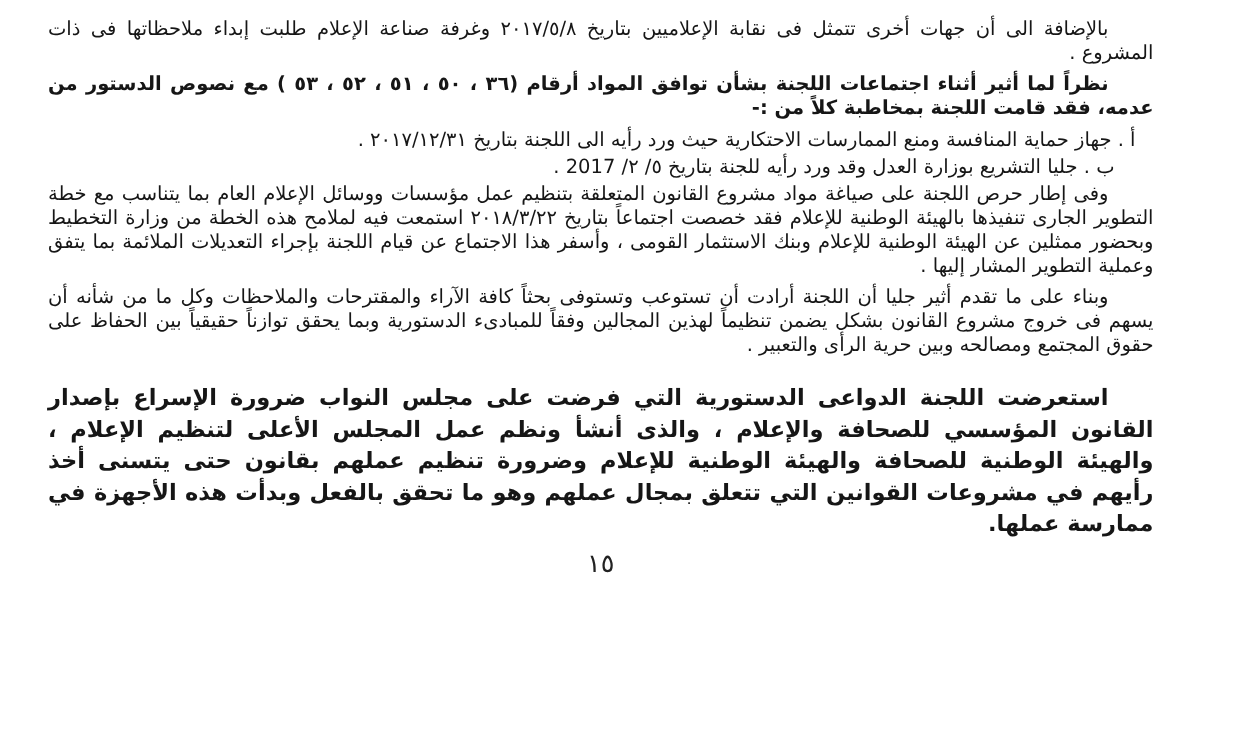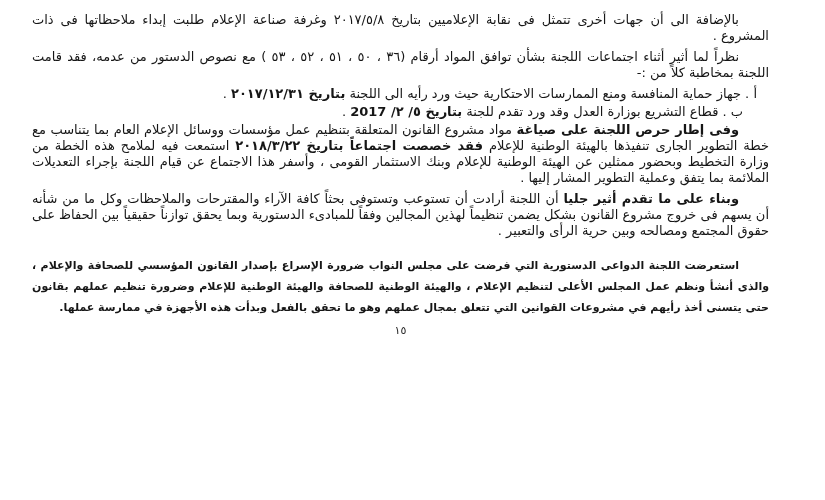--- a/index.html
+++ b/index.html
@@ -16,34 +16,34 @@
     padding: 12px 56px 0 32px;
     color: #161616;
   }
   .t1 {
     font-size: 13px;
     line-height: 16px;
     text-align: justify;
     margin: 0 0 5px 0;
   }
   .indent { text-indent: 30px; }
-  .b { font-weight: bold; }
-  .bold-par { font-weight: normal; }
+  .b { font-weight: normal; }
+  .bold-par { font-weight: bold; }
   .li { margin-right: 12px; margin-bottom: 2px; }
   .li-b { margin-right: 26px; }
   .t2 {
-    font-size: 11px;
+    font-size: 15px;
     line-height: 21px;
     font-weight: bold;
     text-align: justify;
     margin: 16px 0 6px 0;
   }
   .page-num {
     text-align: center;
-    font-size: 11px;
+    font-size: 17px;
     margin-top: 5px;
     color: #222222;
   }
 </style>
 </head>
 <body>
 
 <div class="page">
 
   <p class="t1 indent">
@@ -52,21 +52,21 @@
 
   <p class="t1 indent bold-par">
     <span>نظراً لما أثير أثناء اجتماعات اللجنة بشأن  توافق المواد أرقام (٣٦ ، ٥٠ ، ٥١ ، ٥٢ ، ٥٣ )  مع نصوص الدستور  من عدمه، فقد قامت اللجنة بمخاطبة كلاً من :-</span>
   </p>
 
   <div class="t1 li">
     <span>أ . جهاز حماية المنافسة ومنع الممارسات الاحتكارية حيث ورد رأيه الى اللجنة </span><span class="b">بتاريخ ٢٠١٧/١٢/٣١</span><span> .</span>
   </div>
 
   <div class="t1 li li-b">
-    <span>ب . قطاع التشريع بوزارة العدل وقد ورد تقدم للجنة  </span><span class="b">بتاريخ ٥/ ٢/ 2017</span><span> .</span>
+    <span>ب . جليا التشريع بوزارة العدل وقد ورد رأيه للجنة  </span><span class="b">بتاريخ ٥/ ٢/ 2017</span><span> .</span>
   </div>
 
   <p class="t1 indent">
     <span class="b">وفى إطار حرص اللجنة على صياغة</span><span> مواد مشروع القانون المتعلقة بتنظيم عمل مؤسسات ووسائل الإعلام العام بما يتناسب مع خطة التطوير الجارى تنفيذها بالهيئة الوطنية للإعلام </span><span class="b">فقد خصصت اجتماعاً بتاريخ ٢٠١٨/٣/٢٢</span><span> استمعت فيه لملامح  هذه الخطة من وزارة التخطيط وبحضور ممثلين  عن الهيئة الوطنية للإعلام وبنك الاستثمار القومى ، وأسفر هذا الاجتماع عن قيام اللجنة بإجراء التعديلات الملائمة  بما يتفق وعملية التطوير المشار إليها .</span>
   </p>
 
   <p class="t1 indent">
     <span class="b">وبناء على ما تقدم أثير جليا</span><span> أن اللجنة  أرادت أن تستوعب  وتستوفى بحثاً كافة  الآراء والمقترحات والملاحظات وكل ما من شأنه أن يسهم فى خروج مشروع القانون بشكل يضمن تنظيماً لهذين المجالين  وفقاً للمبادىء الدستورية وبما يحقق توازناً حقيقياً بين الحفاظ  على حقوق المجتمع ومصالحه وبين حرية الرأى والتعبير .</span>
   </p>
 

